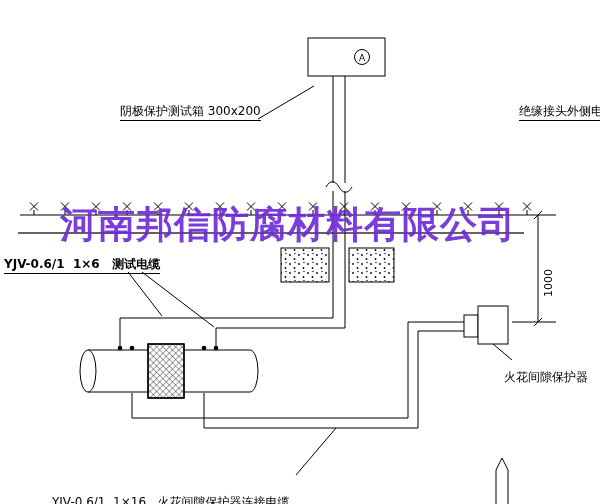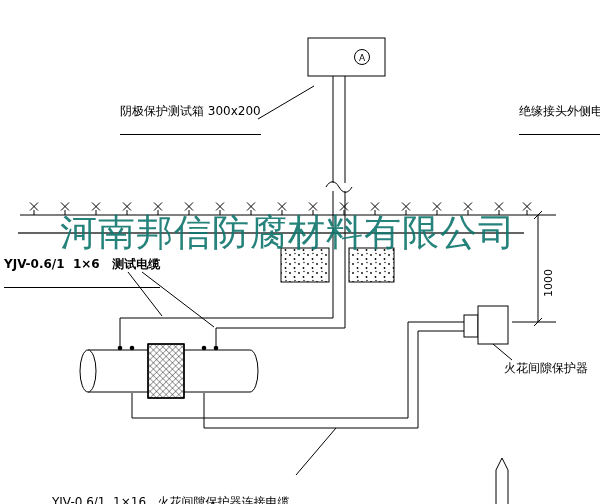--- a/index.html
+++ b/index.html
@@ -4,24 +4,24 @@
 <style>
   html,body{margin:0;padding:0;background:#fff;}
   .canvas{
     position:relative;width:600px;height:504px;background:#fff;overflow:hidden;
     font-family:"DejaVu Sans",sans-serif;color:#000;
   }
   .canvas svg{position:absolute;left:0;top:0;}
   .label{
     position:absolute;font-size:12px;line-height:1.25;white-space:pre;color:#000;
   }
-  .underline{border-bottom:1px solid #000;padding-bottom:15px;}
+  .underline{border-bottom:1px solid #000;padding-bottom:1px;}
   .watermark{
-    position:absolute;left:60px;top:208px;font-size:37px;font-weight:400;
-    letter-spacing:1px;white-space:nowrap;color:#0f766e;opacity:.9;
+    position:absolute;left:60px;top:200px;font-size:37px;font-weight:700;
+    letter-spacing:1px;white-space:nowrap;color:#6d28d9;opacity:.9;
   }
   .dim-text{
     position:absolute;left:542px;top:297px;font-size:11px;
     transform:rotate(-90deg);transform-origin:0 0;white-space:nowrap;
   }
 </style>
 </head>
 <body>
 
 <div class="canvas">
@@ -121,21 +121,21 @@
       <path d="M496,470 V504 M508,470 V504 M496,470 L502,458 L508,470"></path>
     </g>
   </svg>
 
   <div class="label underline" style="left:120px;top:104px;">阴极保护测试箱 300x200</div>
 
   <div class="label underline" style="left:519px;top:104px;">绝缘接头外侧电缆</div>
 
   <div class="label underline" style="left:4px;top:257px;font-weight:bold;">YJV-0.6/1  1×6   测试电缆</div>
 
-  <div class="label" style="left:504px;top:361px;">火花间隙保护器</div>
+  <div class="label" style="left:504px;top:370px;">火花间隙保护器</div>
 
   <div class="label underline" style="left:52px;top:459px;margin-top:36px;">YJV-0.6/1  1×16   火花间隙保护器连接电缆</div>
 
   <div class="dim-text">1000</div>
 
   <div class="watermark">河南邦信防腐材料有限公司</div>
 
 </div>
 
 </body></html>

